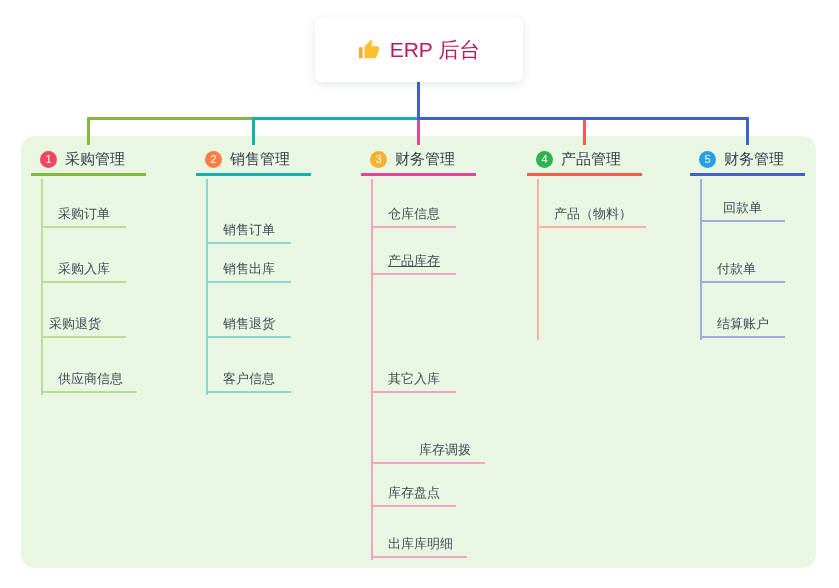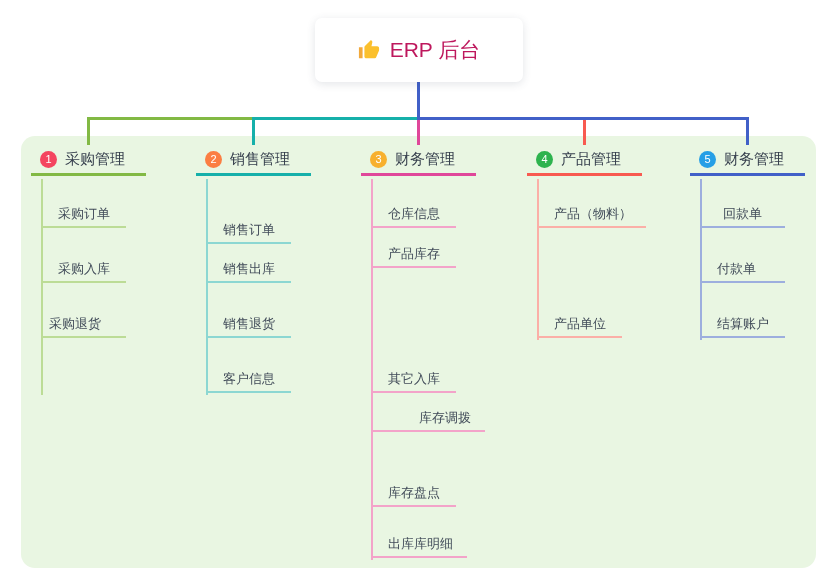--- a/index.html
+++ b/index.html
@@ -74,58 +74,58 @@
   <div id="branches">
       <div class="branch" style="left: 31px;">
         <div class="label-row" style="border-bottom: 3px solid rgb(130, 185, 68); width: 115px; box-sizing: border-box;">
           <span class="badge" style="background: rgb(244, 69, 95);">1</span>
           <span>采购管理</span>
         </div>
         <div class="tree-vline" style="background: rgb(188, 220, 150); height: 216px;"></div>
         <div class="child" style="top: 56px; border-bottom: 2px solid rgb(188, 220, 150);">采购订单</div>
         <div class="child" style="top: 111px; border-bottom: 2px solid rgb(188, 220, 150);">采购入库</div>
         <div class="child" style="top: 166px; border-bottom: 2px solid rgb(188, 220, 150); padding-left: 8px;">采购退货</div>
+        <div class="child" style="top: 221px; border-bottom: 2px solid rgb(188, 220, 150);">供应商信息</div>
       </div>
       <div class="branch" style="left: 196px;">
         <div class="label-row" style="border-bottom: 3px solid rgb(22, 176, 170); width: 115px; box-sizing: border-box;">
           <span class="badge" style="background: rgb(251, 126, 66);">2</span>
           <span>销售管理</span>
         </div>
         <div class="tree-vline" style="background: rgb(140, 215, 210); height: 216px;"></div>
         <div class="child" style="top: 72px; border-bottom: 2px solid rgb(140, 215, 210);">销售订单</div>
         <div class="child" style="top: 111px; border-bottom: 2px solid rgb(140, 215, 210);">销售出库</div>
         <div class="child" style="top: 166px; border-bottom: 2px solid rgb(140, 215, 210);">销售退货</div>
         <div class="child" style="top: 221px; border-bottom: 2px solid rgb(140, 215, 210);">客户信息</div>
       </div>
       <div class="branch" style="left: 361px;">
         <div class="label-row" style="border-bottom: 3px solid rgb(224, 71, 154); width: 115px; box-sizing: border-box;">
           <span class="badge" style="background: rgb(247, 176, 46);">3</span>
           <span>财务管理</span>
         </div>
         <div class="tree-vline" style="background: rgb(243, 163, 201); height: 381px;"></div>
         <div class="child" style="top: 56px; border-bottom: 2px solid rgb(243, 163, 201);">仓库信息</div>
-        <div class="child" style="top: 96px; border-bottom: 2px solid rgb(243, 163, 201);">产品库存</div>
+        <div class="child" style="top: 103px; border-bottom: 2px solid rgb(243, 163, 201); text-decoration: underline;">产品库存</div>
         <div class="child" style="top: 221px; border-bottom: 2px solid rgb(243, 163, 201);">其它入库</div>
-        <div class="child" style="top: 260px; border-bottom: 2px solid rgb(243, 163, 201); padding-left: 48px;">库存调拨</div>
+        <div class="child" style="top: 292px; border-bottom: 2px solid rgb(243, 163, 201); padding-left: 48px;">库存调拨</div>
         <div class="child" style="top: 335px; border-bottom: 2px solid rgb(243, 163, 201);">库存盘点</div>
         <div class="child" style="top: 386px; border-bottom: 2px solid rgb(243, 163, 201);">出库库明细</div>
       </div>
       <div class="branch" style="left: 527px;">
         <div class="label-row" style="border-bottom: 3px solid rgb(248, 90, 80); width: 115px; box-sizing: border-box;">
           <span class="badge" style="background: rgb(46, 179, 78);">4</span>
           <span>产品管理</span>
         </div>
         <div class="tree-vline" style="background: rgb(251, 175, 167); height: 161px;"></div>
         <div class="child" style="top: 56px; border-bottom: 2px solid rgb(251, 175, 167);">产品（物料）</div>
-        <div class="child" style="top: 166px; border-bottom: 2px solid rgb(251, 175, 167);">产品单位</div>
       </div>
       <div class="branch" style="left: 690px;">
         <div class="label-row" style="border-bottom: 3px solid rgb(65, 96, 200); width: 115px; box-sizing: border-box;">
           <span class="badge" style="background: rgb(38, 159, 230);">5</span>
           <span>财务管理</span>
         </div>
         <div class="tree-vline" style="background: rgb(157, 174, 222); height: 161px;"></div>
-        <div class="child" style="top: 56px; border-bottom: 2px solid rgb(157, 174, 222); padding-left: 23px;">回款单</div>
+        <div class="child" style="top: 50px; border-bottom: 2px solid rgb(157, 174, 222); padding-left: 23px;">回款单</div>
         <div class="child" style="top: 111px; border-bottom: 2px solid rgb(157, 174, 222); text-align: center;">付款单</div>
         <div class="child" style="top: 166px; border-bottom: 2px solid rgb(157, 174, 222);">结算账户</div>
       </div>
     </div>
 </div>
 
 </body></html>

